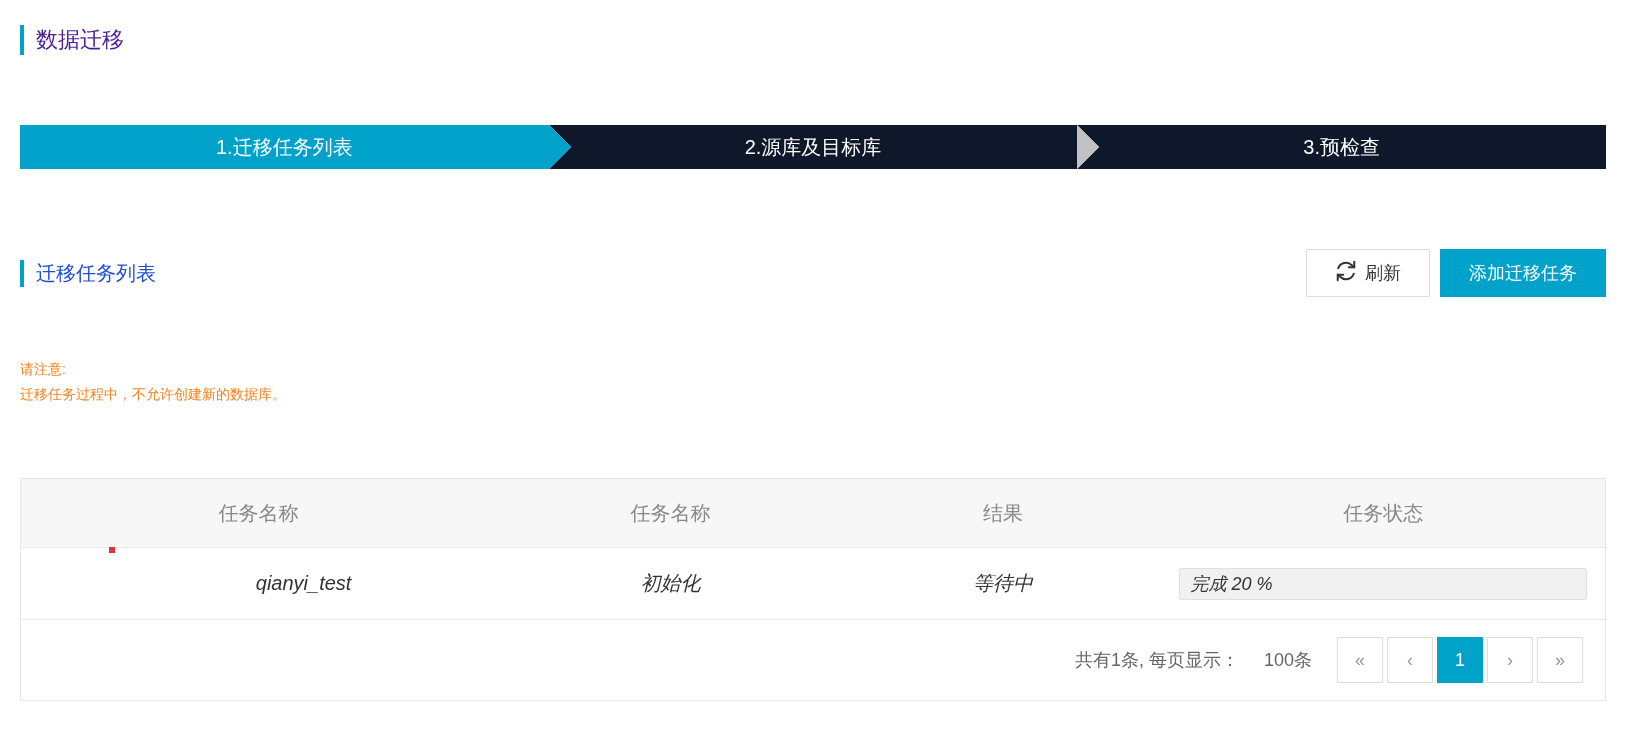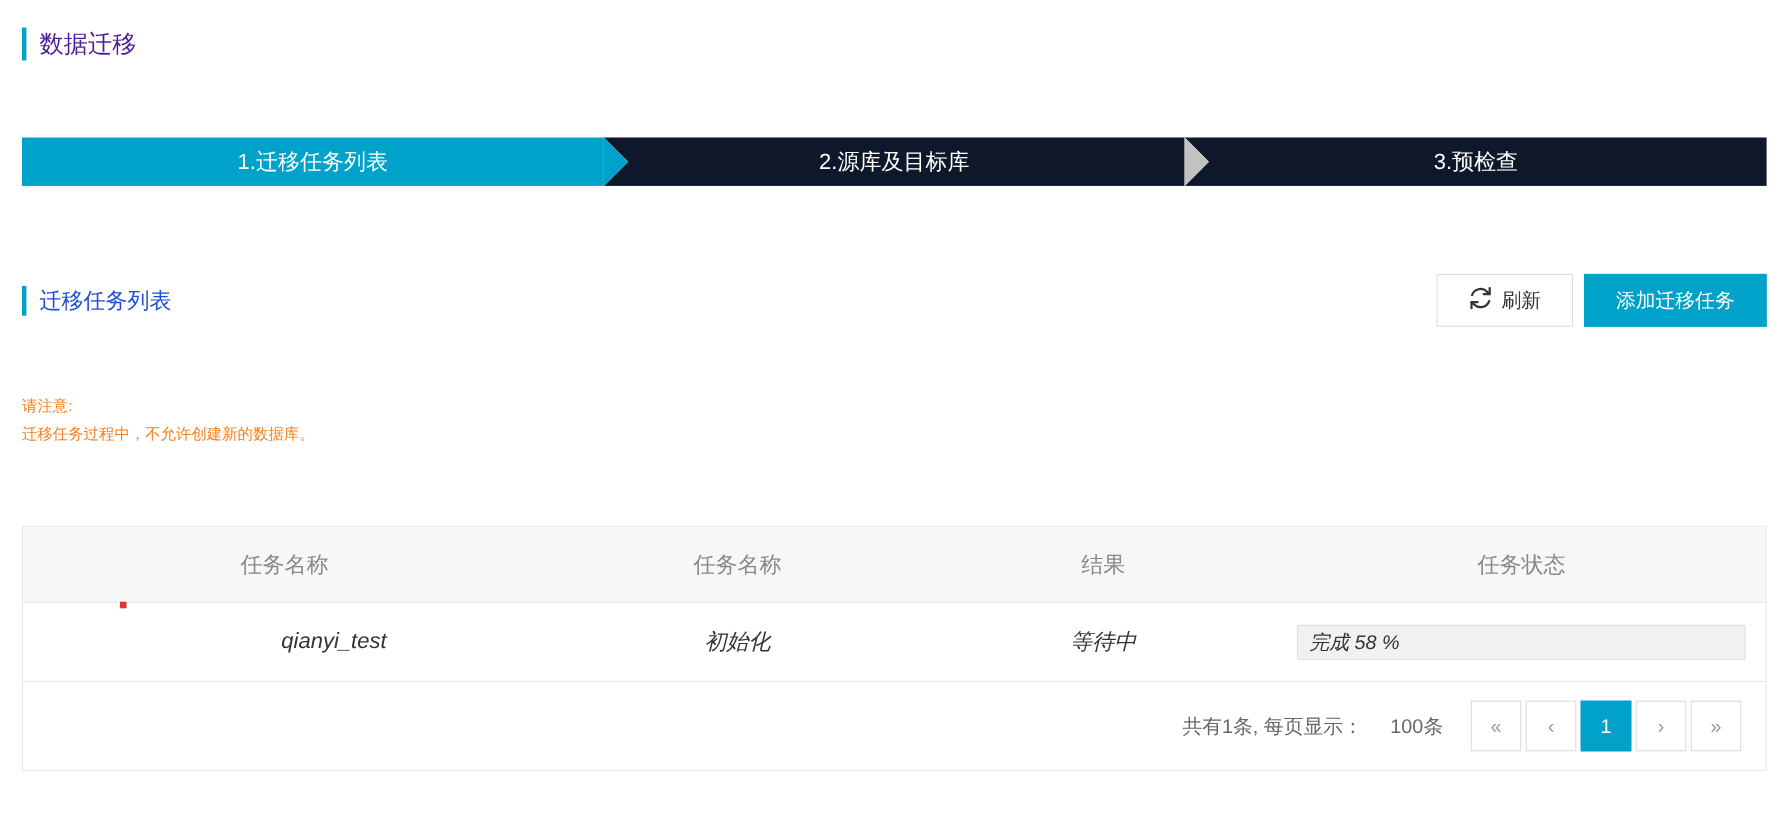--- a/index.html
+++ b/index.html
@@ -223,21 +223,21 @@
         <th style="width:28%">任务状态</th>
       </tr>
     </thead>
     <tbody class="highlight-box">
       <tr class="row-highlight">
         <td>qianyi_test</td>
         <td>初始化</td>
         <td>等待中</td>
         <td class="progress-cell">
           <div class="progress-bar">
-            <span>完成 58 %</span>
+            <span>完成 20 %</span>
           </div>
         </td>
       </tr>
       <tr style="position:absolute;left:0;right:0;top:0;bottom:0;height:100%;pointer-events:none;">
         <td colspan="4" style="padding:0;position:relative;height:100%;">
           <div class="highlight-outline"></div>
         </td>
       </tr>
     </tbody>
     <tfoot>

